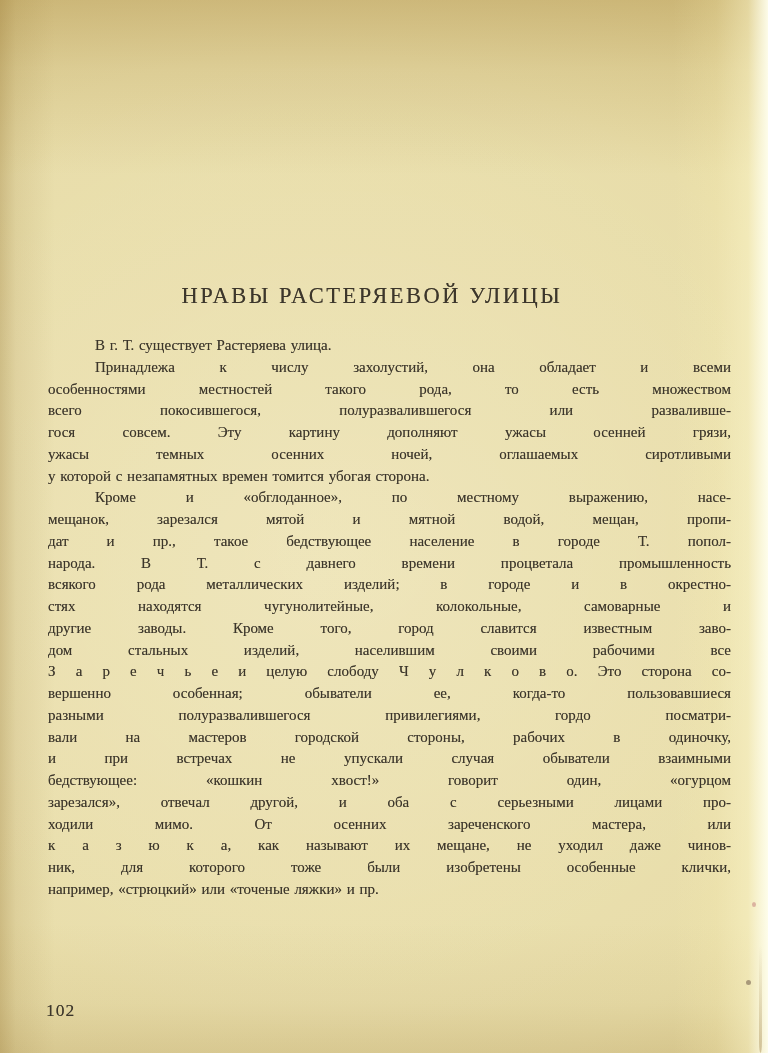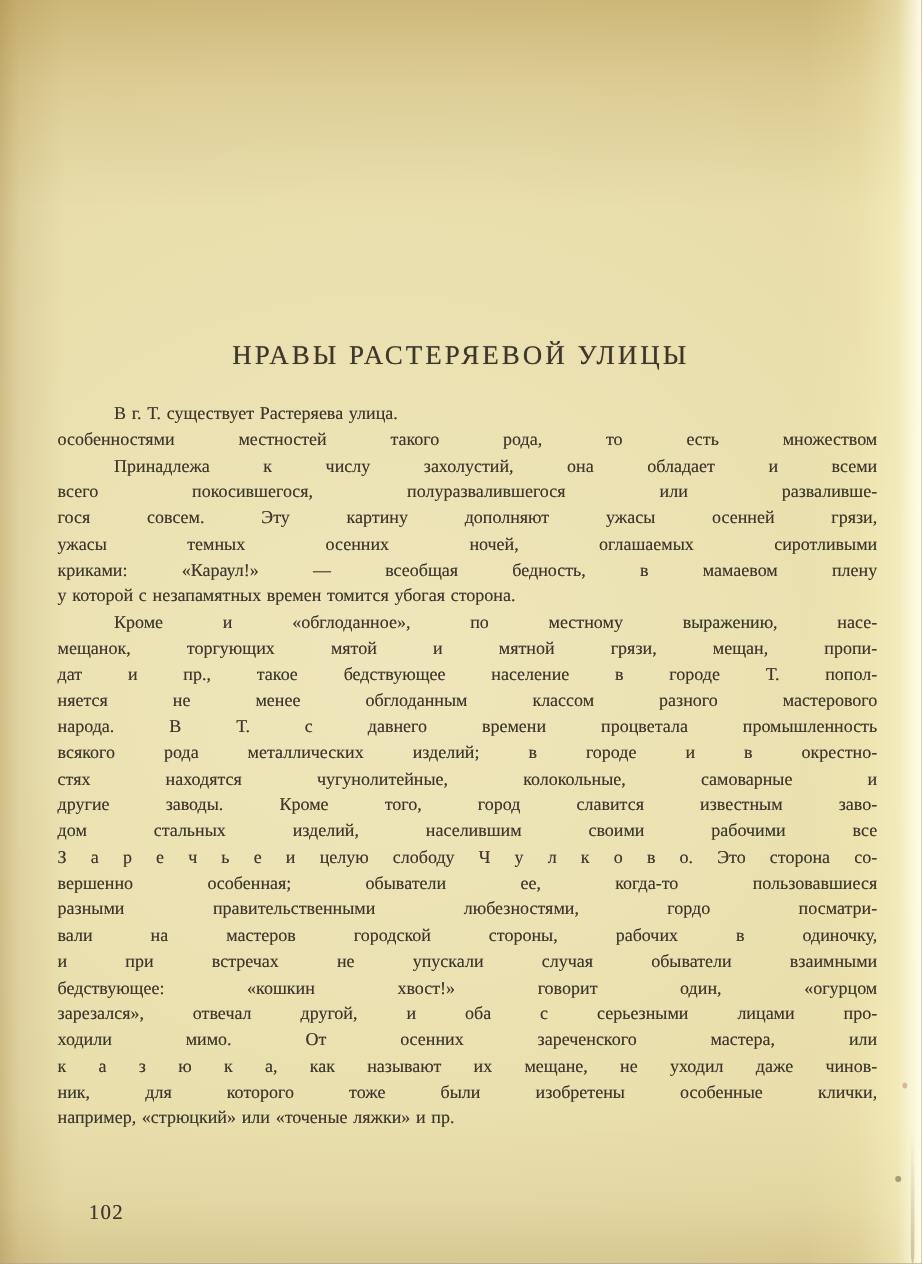--- a/index.html
+++ b/index.html
@@ -19,21 +19,21 @@
       linear-gradient(90deg, rgba(140,105,35,0.30) 0px, rgba(140,105,35,0.12) 16px, rgba(140,105,35,0.0) 55px),
       linear-gradient(180deg, rgba(160,122,45,0.36) 0px, rgba(160,122,45,0.16) 70px, rgba(0,0,0,0) 175px),
       linear-gradient(0deg, rgba(150,115,45,0.20) 0px, rgba(150,115,45,0.07) 50px, rgba(0,0,0,0) 130px),
       radial-gradient(150% 100% at 40% 55%, #ede3b4 0%, #e8dda9 50%, #e0d296 80%, #d4be7a 100%);
     font-family: "Liberation Serif", "DejaVu Serif", serif;
     color: var(--ink, #3c362b);
   }
   .title {
     position: absolute;
     top: 283px;
-    left: 20px;
+    left: 8px;
     width: 728px;
     margin: 0;
     text-align: center;
     font-size: 22.5px;
     font-weight: 500;
     letter-spacing: 2.5px;
     color: var(--ink, #3c362b);
     text-shadow: 0 0 0.6px rgba(56,50,40,0.55);
     white-space: nowrap;
   }
@@ -59,21 +59,20 @@
   .jline.indent {
     text-indent: 47px;
   }
   .pagenum {
     position: absolute;
     left: 46px;
     top: 1000px;
     font-size: 17.5px;
     letter-spacing: 1px;
     text-shadow: 0 0 0.5px rgba(56,50,40,0.5);
-    margin-left: 28px;
   }
   .speck {
     position: absolute;
     left: 746px;
     top: 980px;
     width: 5px;
     height: 5px;
     border-radius: 50%;
     background: #6e5a48;
     opacity: 0.55;
@@ -102,41 +101,39 @@
 <body>
 
 <div class="page">
   <h1 class="title">НРАВЫ РАСТЕРЯЕВОЙ УЛИЦЫ</h1>
 
   <div class="body-block" id="textBlock">
       <div class="para">
         <div class="jline last indent">В г. Т. существует Растеряева улица.</div>
       </div>
       <div class="para">
+        <div class="jline indent">Принадлежа к числу захолустий, она обладает и всеми</div>
         <div class="jline">особенностями местностей такого рода, то есть множеством</div>
-        <div class="jline indent">Принадлежа к числу захолустий, она обладает и всеми</div>
         <div class="jline">всего покосившегося, полуразвалившегося или разваливше-</div>
         <div class="jline">гося совсем. Эту картину дополняют ужасы осенней грязи,</div>
         <div class="jline">ужасы темных осенних ночей, оглашаемых сиротливыми</div>
-        <div class="jline">криками: «Караул!» — всеобщая бедность, в мамаевом плену</div>
         <div class="jline last">у которой с незапамятных времен томится убогая сторона.</div>
       </div>
       <div class="para">
         <div class="jline indent">Кроме и «обглоданное», по местному выражению, насе-</div>
-        <div class="jline">мещанок, торгующих мятой и мятной грязи, мещан, пропи-</div>
+        <div class="jline">мещанок, зарезался мятой и мятной водой, мещан, пропи-</div>
         <div class="jline">дат и пр., такое бедствующее население в городе Т. попол-</div>
-        <div class="jline">няется не менее обглоданным классом разного мастерового</div>
         <div class="jline">народа. В Т. с давнего времени процветала промышленность</div>
         <div class="jline">всякого рода металлических изделий; в городе и в окрестно-</div>
         <div class="jline">стях находятся чугунолитейные, колокольные, самоварные и</div>
         <div class="jline">другие заводы. Кроме того, город славится известным заво-</div>
         <div class="jline">дом стальных изделий, населившим своими рабочими все</div>
         <div class="jline">З а р е ч ь е и целую слободу Ч у л к о в о. Это сторона со-</div>
         <div class="jline">вершенно особенная; обыватели ее, когда-то пользовавшиеся</div>
-        <div class="jline">разными правительственными любезностями, гордо посматри-</div>
+        <div class="jline">разными полуразвалившегося привилегиями, гордо посматри-</div>
         <div class="jline">вали на мастеров городской стороны, рабочих в одиночку,</div>
         <div class="jline">и при встречах не упускали случая обыватели взаимными</div>
         <div class="jline">бедствующее: «кошкин хвост!» говорит один, «огурцом</div>
         <div class="jline">зарезался», отвечал другой, и оба с серьезными лицами про-</div>
         <div class="jline">ходили мимо. От осенних зареченского мастера, или</div>
         <div class="jline">к а з ю к а, как называют их мещане, не уходил даже чинов-</div>
         <div class="jline">ник, для которого тоже были изобретены особенные клички,</div>
         <div class="jline last">например, «стрюцкий» или «точеные ляжки» и пр.</div>
       </div>
     </div>

